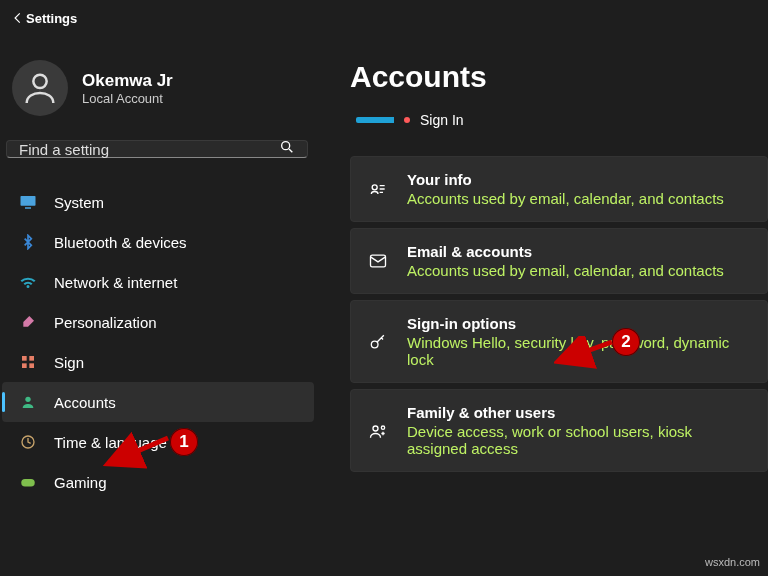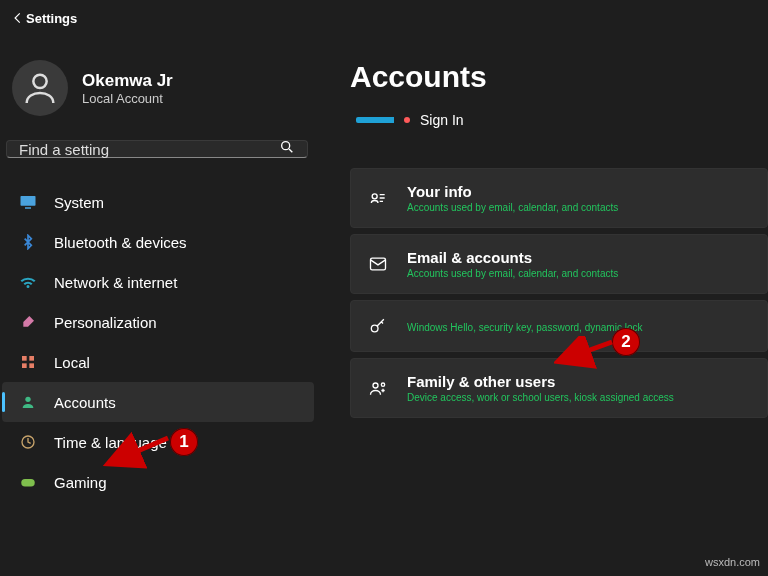--- a/index.html
+++ b/index.html
@@ -49,33 +49,33 @@
     cursor:pointer; color:#fff;
   }
   .nav-item .ic { width:20px; height:20px; display:flex; align-items:center; justify-content:center; flex:0 0 20px;}
   .nav-item.selected { background:#2f2f2f; position:relative;}
   .nav-item.selected::before{
     content:""; position:absolute; left:0; top:10px; bottom:10px; width:3px;
     background:#4cc2ff; border-radius:2px;
   }
   .content { flex:1; padding: 24px 0 0 30px; overflow:hidden; }
   .page-h1 { font-size:30px; font-weight:600; margin-bottom:18px;}
-  .signin-row { display:flex; align-items:center; gap:10px; margin: 0 0 40px 6px; font-size:14px;}
+  .signin-row { display:flex; align-items:center; gap:10px; margin: 0 0 28px 6px; font-size:14px;}
   .blue-chip { width:38px; height:6px; background:#1fa1d6; border-radius:2px 0 0 2px;}
   .dot-red { width:6px; height:6px; background:#ff5a5a; border-radius:50%; }
   .signin-link { color:#fff; font-size:14px;}
   .cards { display:flex; flex-direction:column; gap:6px; max-width: 430px;}
   .card {
     background:#2d2d2d; border:1px solid #333; border-radius:4px;
     display:flex; align-items:center; gap:18px;
     padding:14px 16px; cursor:pointer;
   }
   .card .cic { width:22px; height:22px; flex:0 0 22px; display:flex; align-items:center; justify-content:center;}
   .card .ctitle { font-size:15px; font-weight:700; }
-  .card .csub { font-size:10px; color:#22c55e; margin-top:2px;}
+  .card .csub { font-size:15px; color:#bef264; margin-top:2px;}
   
   .badge {
     position:absolute; width:28px; height:28px; border-radius:50%;
     background:#cc0000; color:#fff; font-weight:700; font-size:17px;
     display:flex; align-items:center; justify-content:center;
     box-shadow: 0 0 0 1px #550000 inset;
   }
   .arrow { position:absolute; pointer-events:none; }
   .watermark{
     position:absolute; right:8px; bottom:8px; font-size:11px; color:#bbb;
@@ -154,21 +154,21 @@
       </div>
       <div class="nav-item">
         <span class="ic">
             <svg width="16" height="16" viewBox="0 0 24 24" fill="#e67e66">
               <rect x="3" y="3" width="7" height="7"></rect>
               <rect x="14" y="3" width="7" height="7"></rect>
               <rect x="3" y="14" width="7" height="7"></rect>
               <rect x="14" y="14" width="7" height="7"></rect>
             </svg>
           </span>
-        <span>Local</span>
+        <span>Sign</span>
       </div>
       <div class="nav-item selected">
         <span class="ic">
             <svg width="16" height="16" viewBox="0 0 24 24" fill="#3fb984">
               <circle cx="12" cy="8" r="4"></circle>
               <path d="M4 21c0-4 4-6 8-6s8 2 8 6z"></path>
             </svg>
           </span>
         <span>Accounts</span>
       </div>
@@ -227,20 +227,21 @@
         </div>
       </div>
       <div class="card">
         <span class="cic">
             <svg width="20" height="20" viewBox="0 0 24 24" fill="none" stroke="#fff" stroke-width="1.6">
               <circle cx="8" cy="15" r="4"></circle>
               <path d="m11 12 8-8m-3 3 2 2"></path>
             </svg>
           </span>
         <div>
+          <div class="ctitle">Sign-in options</div>
           <div class="csub">Windows Hello, security key, password, dynamic lock</div>
         </div>
       </div>
       <div class="card">
         <span class="cic">
             <svg width="20" height="20" viewBox="0 0 24 24" fill="none" stroke="#fff" stroke-width="1.6">
               <circle cx="9" cy="9" r="3"></circle>
               <path d="M3 20c0-3 3-5 6-5s6 2 6 5"></path>
               <circle cx="18" cy="8" r="2"></circle>
               <path d="M18 13v4M16 15h4"></path>

